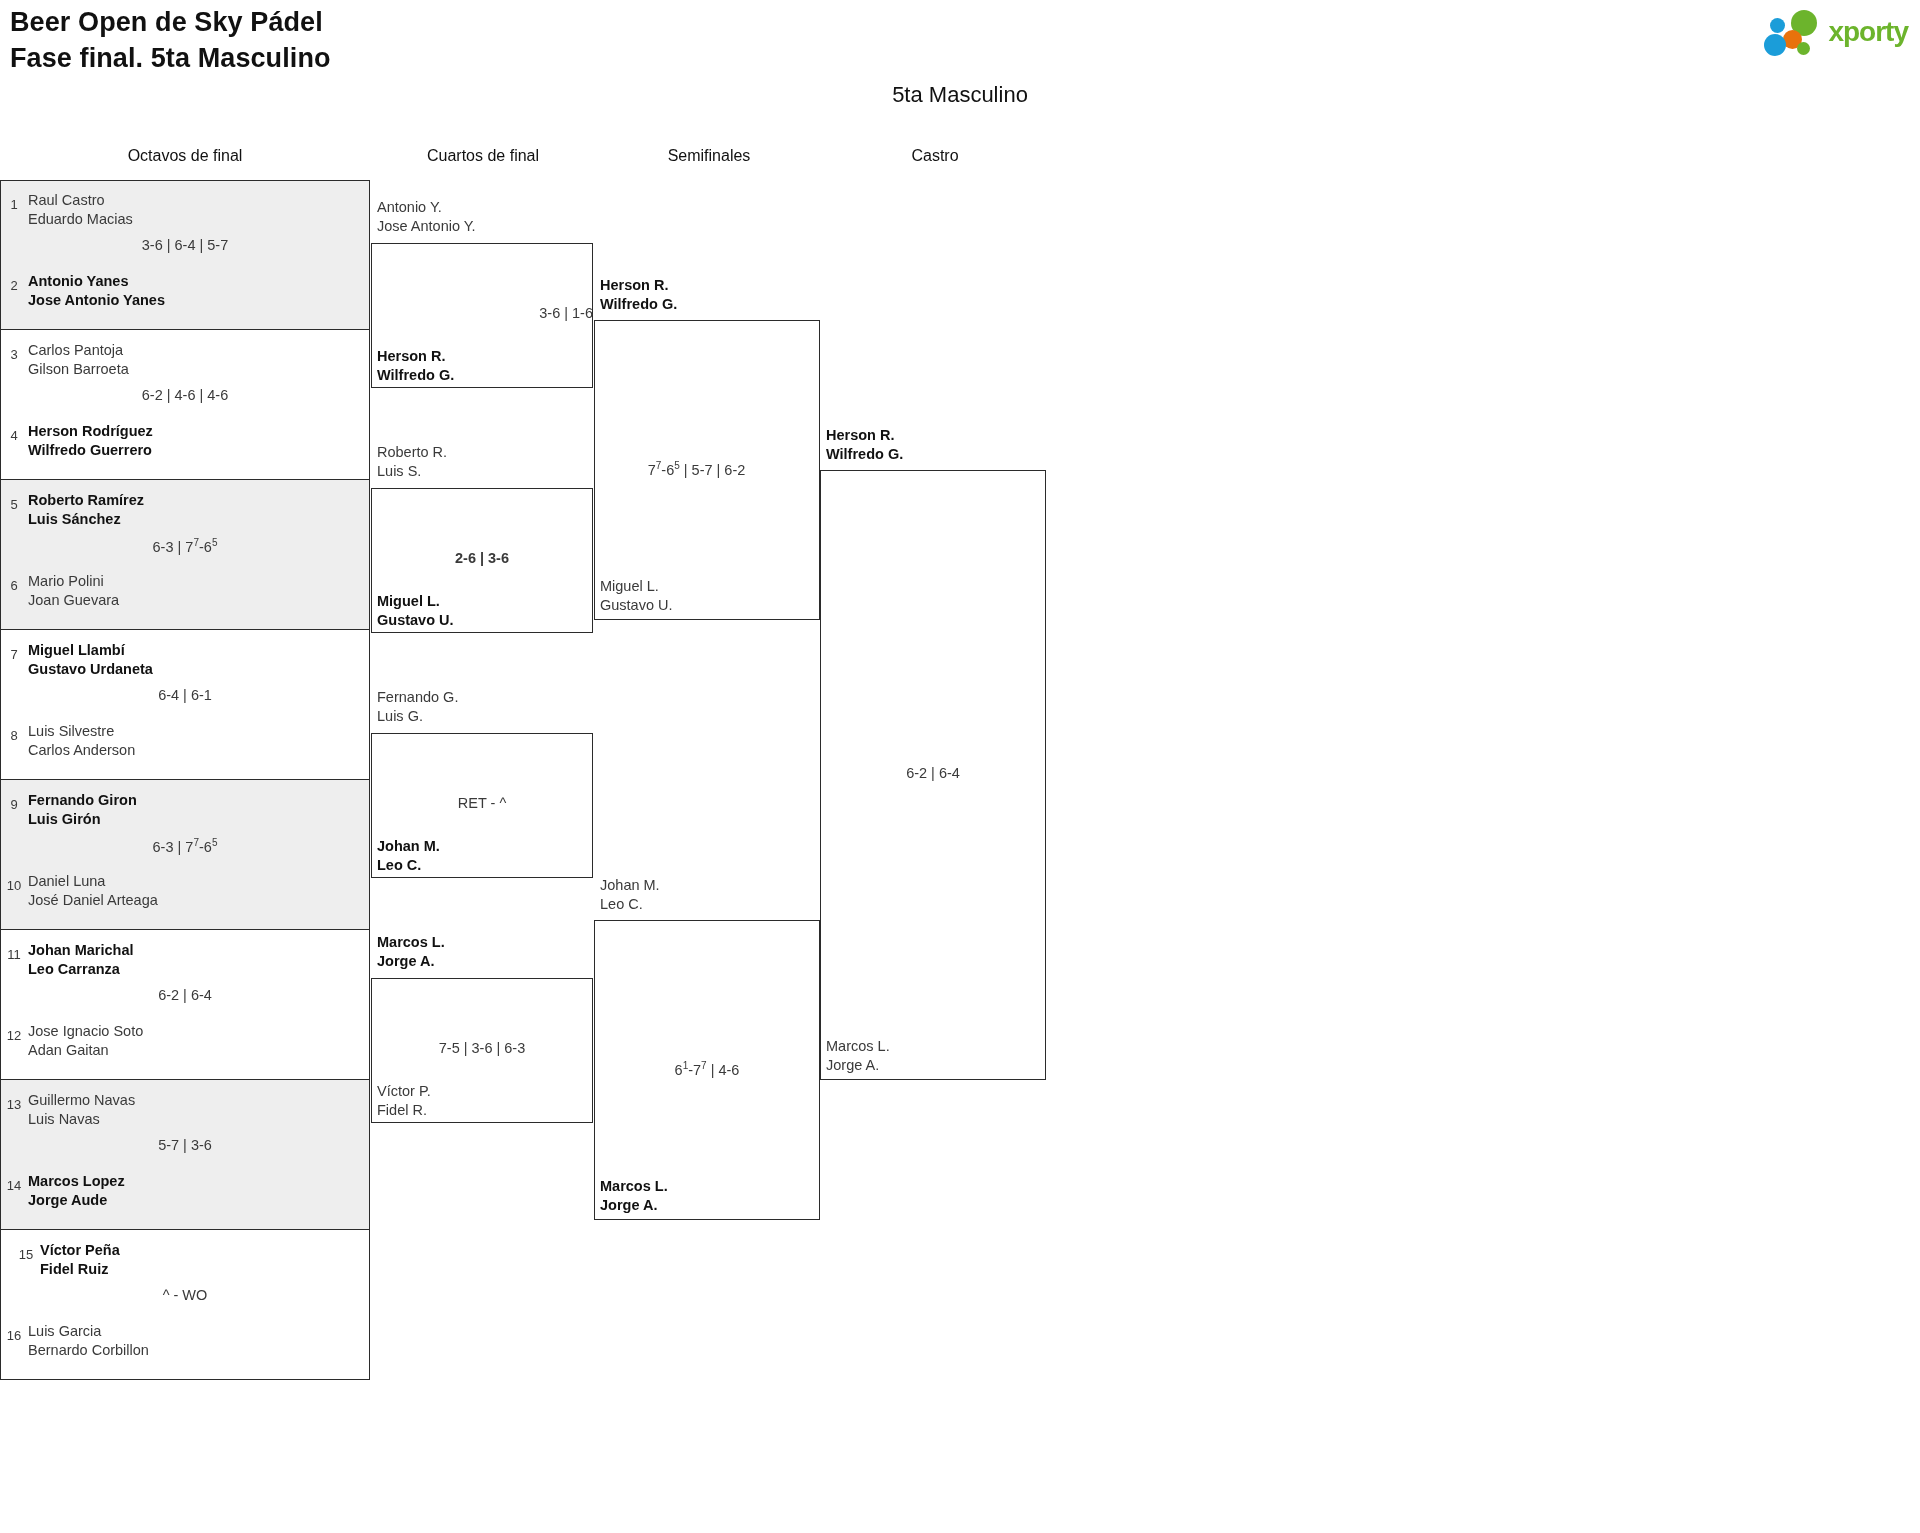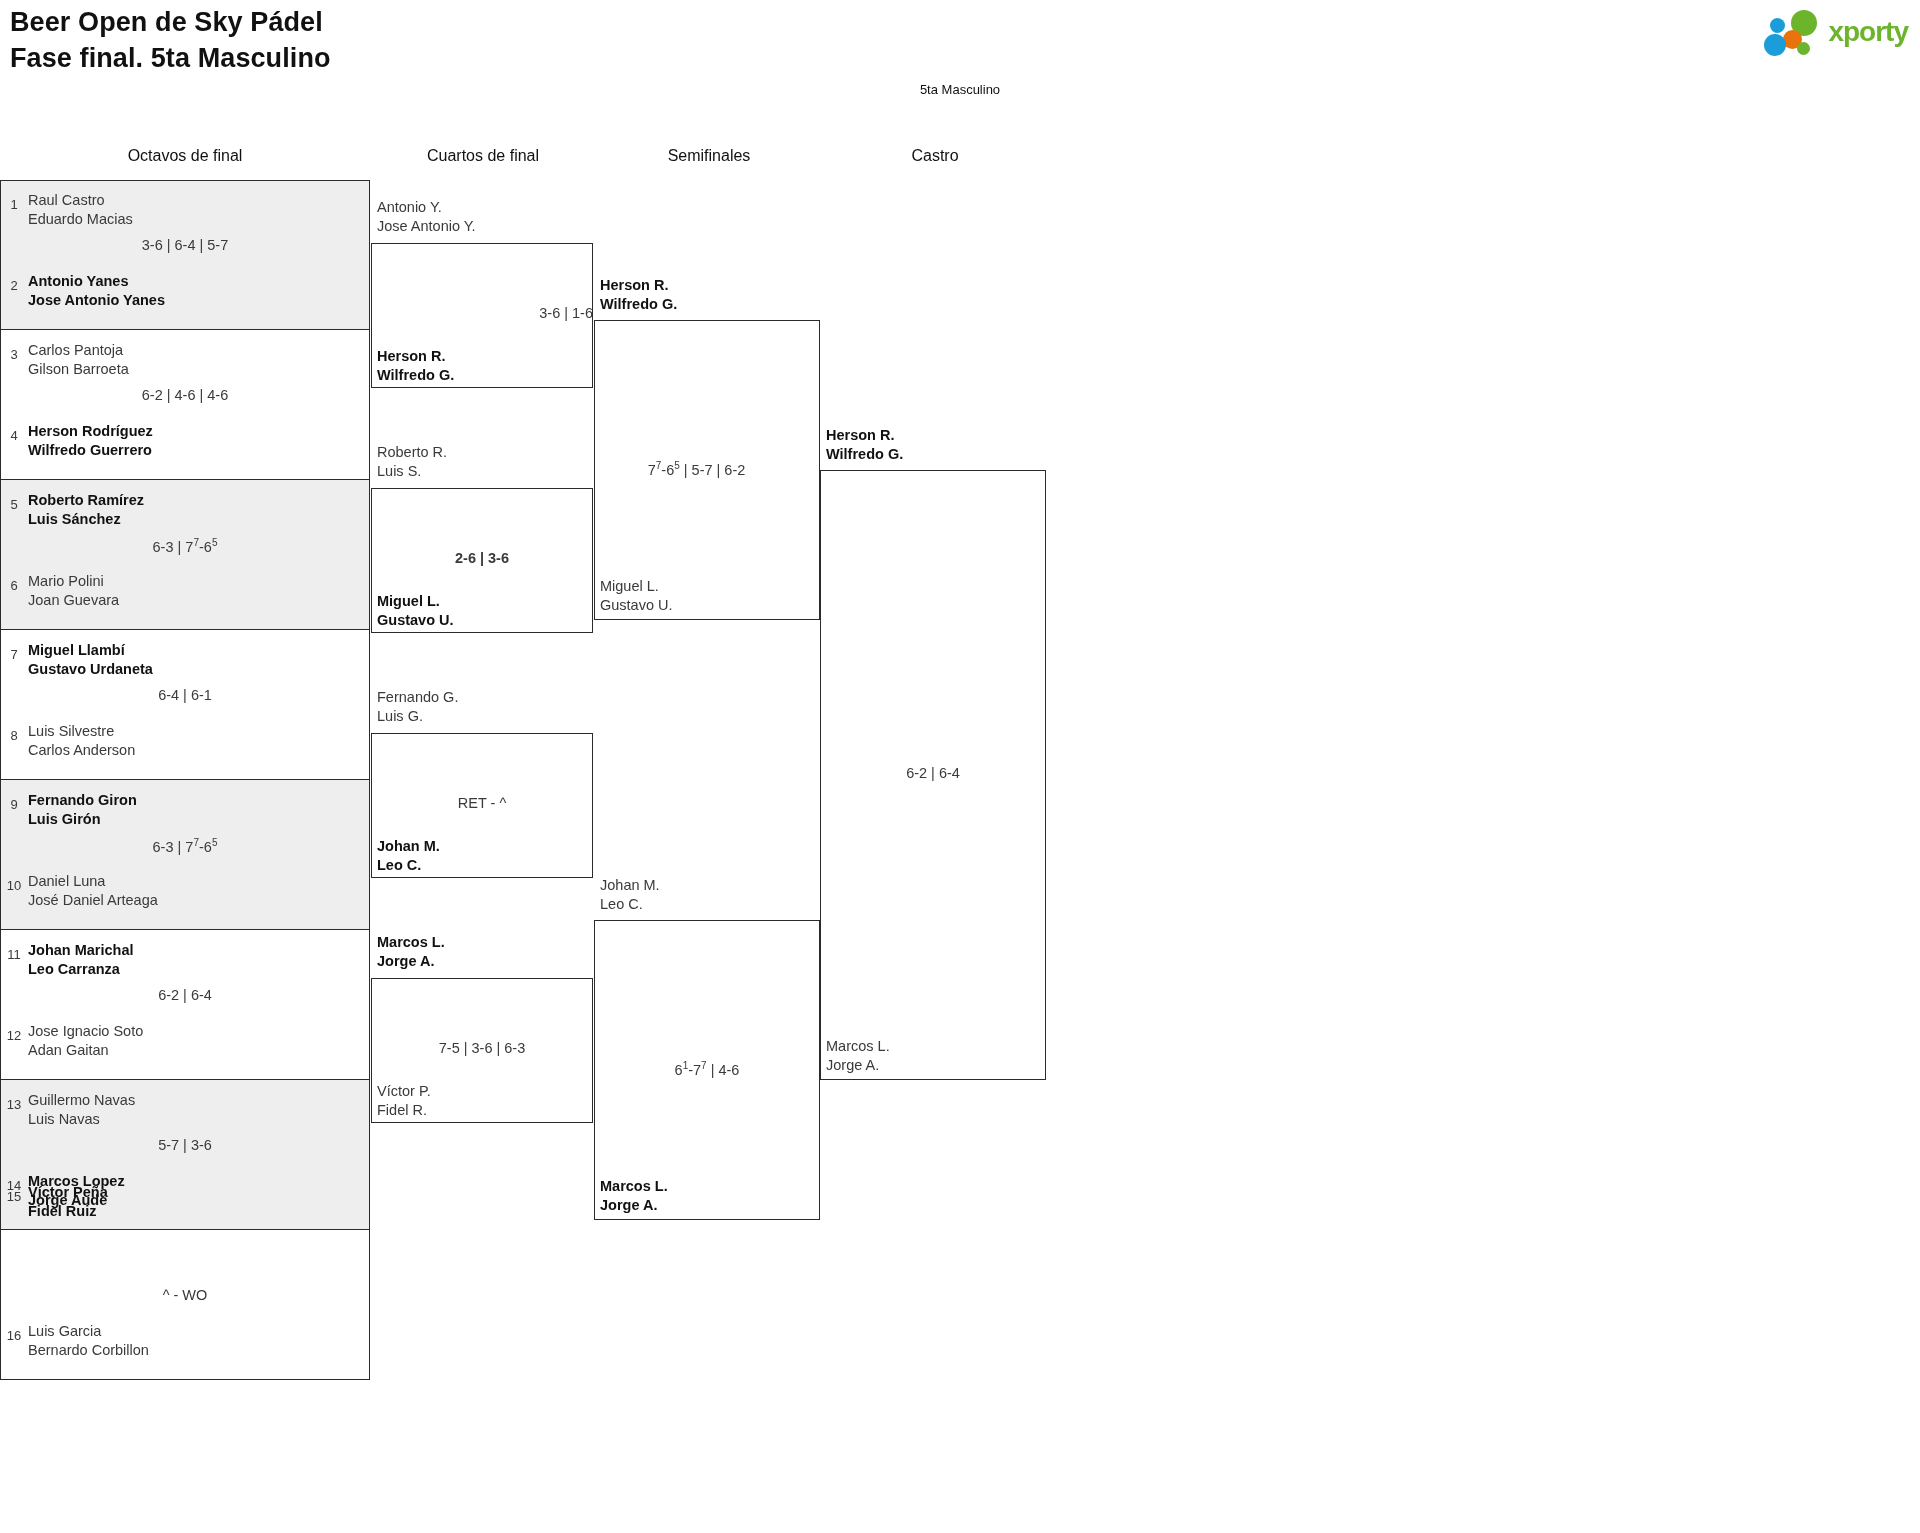--- a/index.html
+++ b/index.html
@@ -22,21 +22,21 @@
   .dot { position: absolute; border-radius: 50%; }
   .d-green-big { width: 26px; height: 26px; background: #6cb42c; left: 27px; top: 2px; }
   .d-blue-small { width: 15px; height: 15px; background: #1b9dd9; left: 6px; top: 10px; }
   .d-orange { width: 19px; height: 19px; background: #e8720c; left: 19px; top: 22px; }
   .d-blue-big { width: 22px; height: 22px; background: #1b9dd9; left: 0px; top: 26px; }
   .d-green-small { width: 13px; height: 13px; background: #6cb42c; left: 33px; top: 34px; }
   .logo-word { font-size: 28px; font-weight: bold; color: #6cb42c; letter-spacing: -1px; line-height: 1; }
 
   .category-title {
     position: absolute; left: 0; top: 82px; width: 1920px; text-align: center;
-    font-size: 13px; color: #111;
+    font-size: 22px; color: #111;
   }
 
   
   .round-head {
     position: absolute; top: 147px; font-size: 16px; color: #111; text-align: center;
   }
 
   
   .r16-block {
     position: absolute; left: 0; width: 370px;
@@ -205,21 +205,21 @@
       </div>
       <div class="slot" style="top: 1169px;">
         <div class="seed">14</div>
         <div class="names win">
           <div>Marcos Lopez</div>
           <div>Jorge Aude</div>
         </div>
       </div>
       <div class="score" style="top: 1137px;">5-7 | 3-6</div>
       <div class="r16-block plain" style="top: 1230px; height: 150px;"></div>
-      <div class="slot" style="top: 1180px;">
+      <div class="slot" style="top: 1238px; padding-left: 12px;">
         <div class="seed">15</div>
         <div class="names win">
           <div>Víctor Peña</div>
           <div>Fidel Ruiz</div>
         </div>
       </div>
       <div class="slot" style="top: 1319px;">
         <div class="seed">16</div>
         <div class="names">
           <div>Luis Garcia</div>

